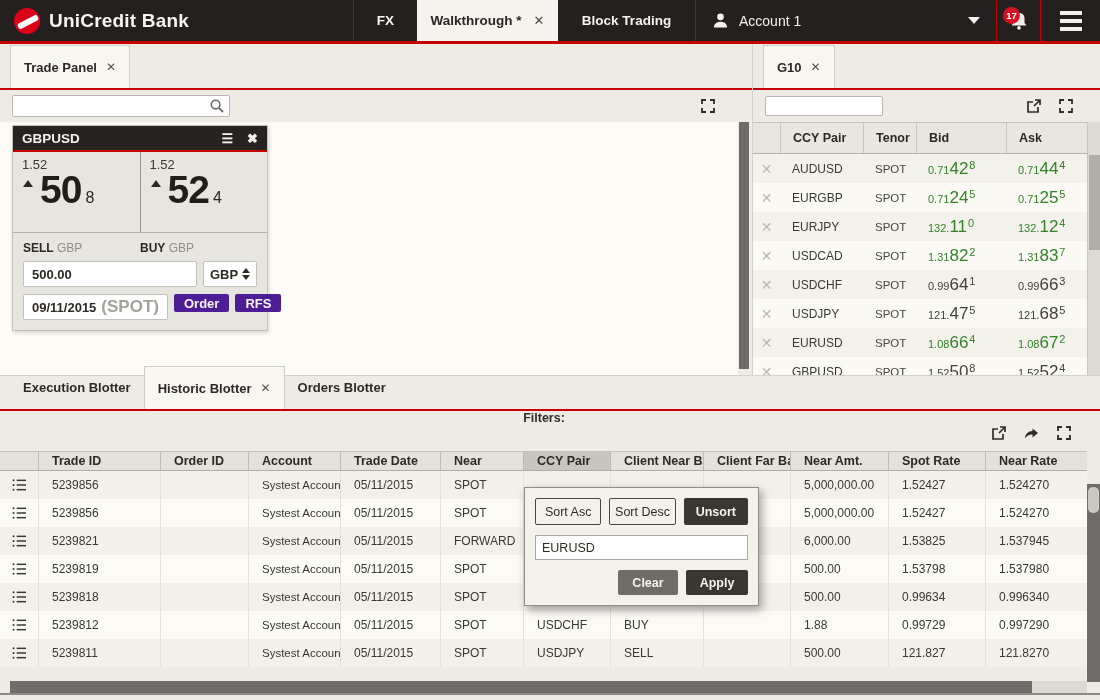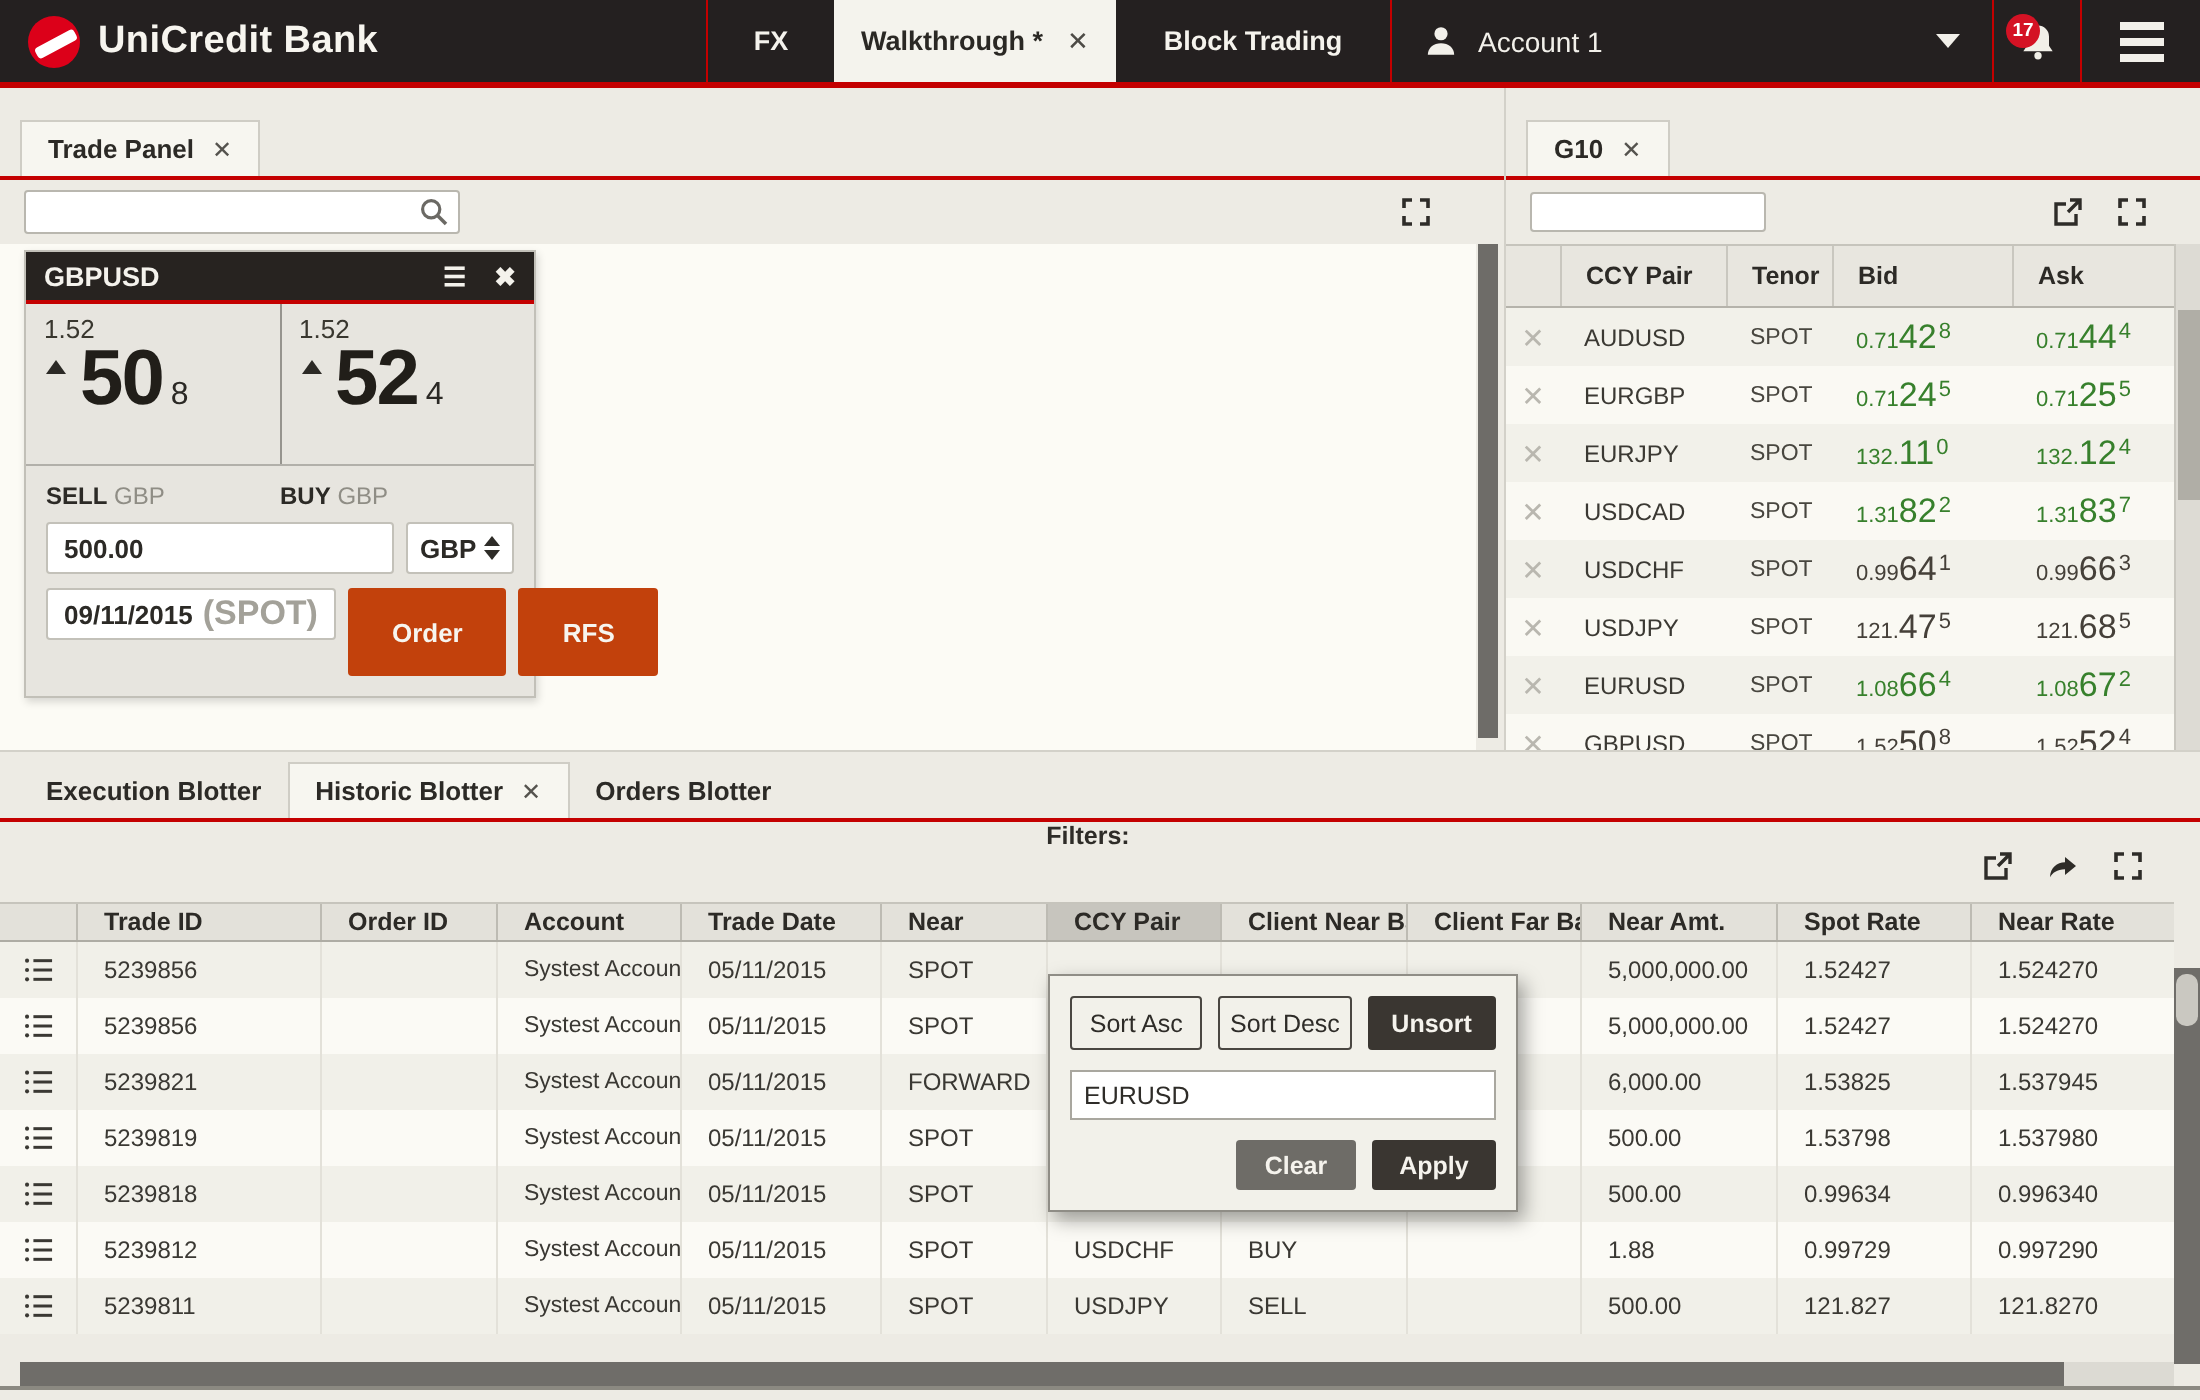--- a/index.html
+++ b/index.html
@@ -22,21 +22,21 @@
   .tb-account { flex:1 1 auto; border-left:1px solid #c40000; padding:0 16px; gap:10px; color:#f2f0ea; font-size:14px; }
   .caret-down { margin-left:auto; width:0; height:0; border-left:6px solid transparent; border-right:6px solid transparent; border-top:7px solid #f2f0ea; }
   .tb-bell { flex:0 0 44px; justify-content:center; border-left:1px solid #c40000; position:relative; }
   .badge { position:absolute; top:7px; left:6px; min-width:17px; height:17px; border-radius:50%; background:#d41224;
            color:#fff; font-size:9.5px; font-weight:bold; display:flex; align-items:center; justify-content:center; }
   .tb-menu { flex:0 0 60px; justify-content:center; border-left:1px solid #c40000; flex-direction:column; gap:4px; }
   .tb-menu i { display:block; width:22px; height:4px; background:#f2f0ea; }
 
   
   .tabbar { height:46px; border-bottom:2px solid #c40000; display:flex; align-items:flex-end; padding-left:10px; }
-  .tab { height:28px; display:flex; align-items:center; gap:9px; padding:0 13px; font-weight:bold; font-size:13px; color:#2c2a26;justify-content:space-between; }
+  .tab { height:43px; display:flex; align-items:center; gap:9px; padding:0 13px; font-weight:bold; font-size:13px; color:#2c2a26;justify-content:space-between; }
   .tab.active { background:#f7f6f0; border:1px solid #cfcdc5; border-bottom:none; }
   .tab .close { font-weight:normal; color:#55534e; font-size:12px; }
 
   
   .main { position:absolute; top:44px; left:0; width:1100px; height:331px; display:flex; }
   .left-panel { width:752px; position:relative; background:#edebe4; }
   .right-panel { flex:1; position:relative; background:#edebe4; border-left:1px solid #d3d1c9; }
 
   .ptoolbar { height:32px; display:flex; align-items:center; padding:0 12px; }
   .search-wrap { position:relative; }
@@ -68,21 +68,21 @@
   .w-amt { display:flex; gap:6px; margin-bottom:7px; }
   .inp { background:#fff; border:1px solid #c3c1b9; height:26px; font-weight:bold; font-size:13px; color:#2c2a26; padding:0 8px; font-family:inherit; border-radius:2px;}
   .amount-input { flex:1; min-width:0; }
   .ccy-select { flex:0 0 54px; display:flex; align-items:center; justify-content:space-between; background:#fff; border:1px solid #c3c1b9; border-radius:2px; padding:0 6px; font-weight:bold; font-size:13px; color:#2c2a26; }
   .updn { display:flex; flex-direction:column; gap:2px; }
   .updn i { display:block; width:0; height:0; border-left:4px solid transparent; border-right:4px solid transparent; }
   .updn .u { border-bottom:5px solid #2e2c28; } .updn .d { border-top:5px solid #2e2c28; }
   .w-actions { display:flex; gap:6px; }
   .date-field { flex:1; background:#fff; border:1px solid #c3c1b9; border-radius:2px; height:26px; display:flex; align-items:center; padding:0 8px; font-size:13px; gap:5px;font-weight:bold; }
   .date-field b { color:#2c2a26; } .date-field span { color:#a3a199; font-size:17px; }
-  .btn-dark { height:44px; background:#c2410c; color:#f7f5ef; border:none; border-radius:2px; font-weight:bold; font-size:13px; padding:0 22px; font-family:inherit; cursor:pointer; }
+  .btn-dark { height:18px; background:#4c1d95; color:#f7f5ef; border:none; border-radius:2px; font-weight:bold; font-size:13px; padding:0 10px; font-family:inherit; cursor:pointer; }
 
   
   .g10-table { position:absolute; top:78px; left:0; right:13px; bottom:0; overflow:hidden; }
   .ghead { display:flex; height:32px; background:#e8e6df; border-top:1px solid #c6c4bc; border-bottom:1px solid #b5b3ab; align-items:center; font-weight:bold; font-size:12.5px; color:#2c2a26; }
   .gc { padding-left:12px; overflow:hidden; white-space:nowrap; }
   .gc-x { flex:0 0 27px; padding-left:0; text-align:center; }
   .gc-pair { flex:0 0 83px; } .gc-tenor { flex:0 0 53px; } .gc-bid { flex:0 0 90px; } .gc-ask { flex:1; }
   .ghead .gc + .gc { border-left:1px solid #c9c7bf; height:100%; display:flex; align-items:center; }
   .grow { display:flex; height:29px; align-items:center; font-size:12px; color:#3b3933; }
   .grow:nth-child(odd) { background:#faf9f3; }

